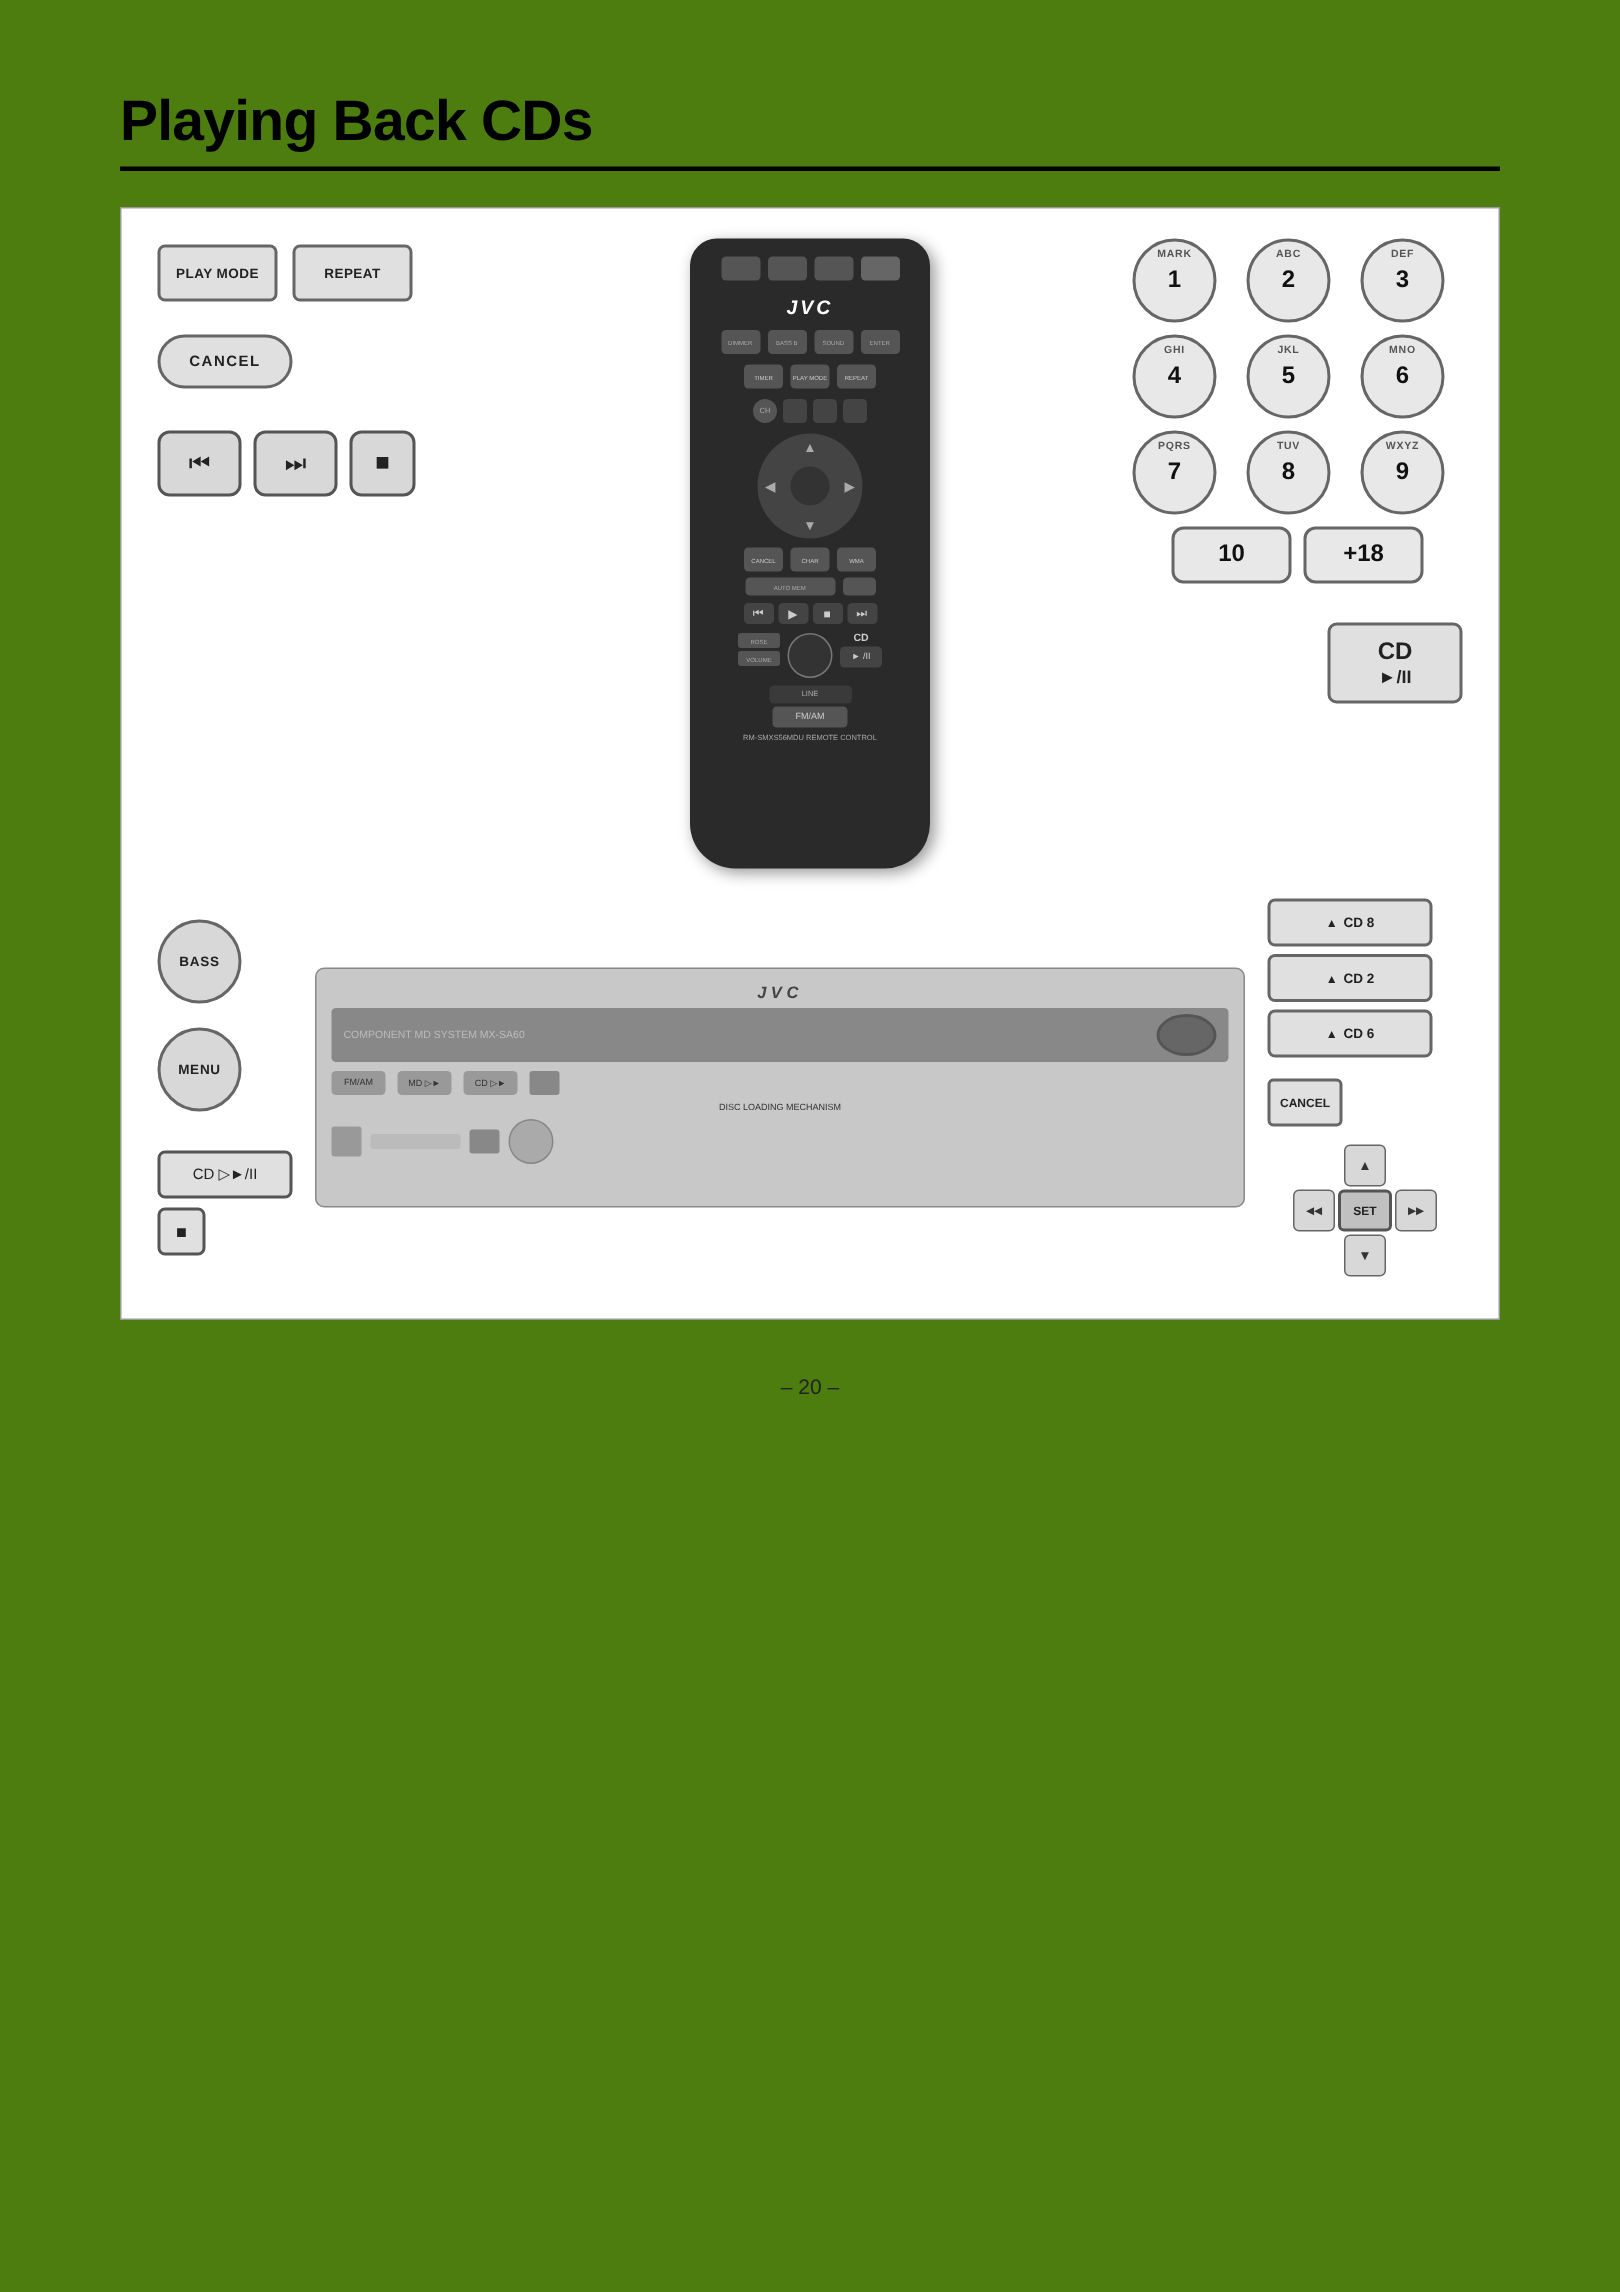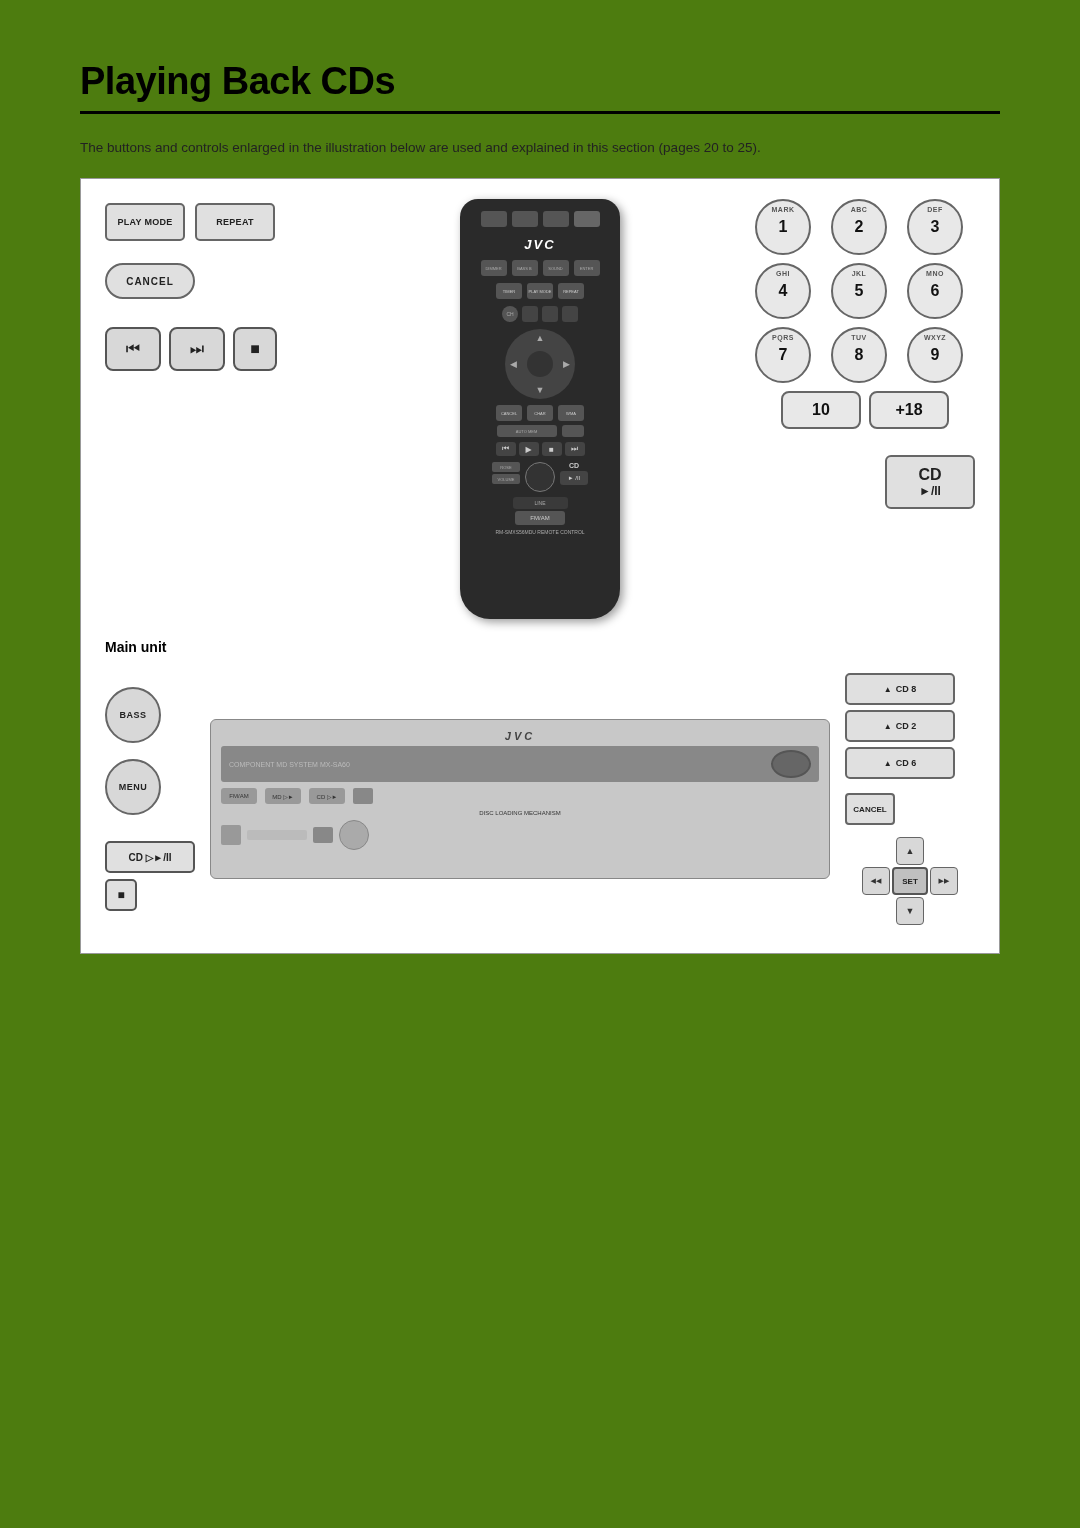--- a/index.html
+++ b/index.html
@@ -497,21 +497,21 @@
     .unit-cd-play-btn {
       width: 90px;
       height: 32px;
       border: 2px solid #555;
       background: #e0e0e0;
       border-radius: 5px;
       display: flex;
       align-items: center;
       justify-content: center;
       font-size: 10px;
-      font-weight: 700;
+      font-weight: 400;
       color: #222;
       gap: 4px;
     }
 
     .unit-stop-btn {
       width: 32px;
       height: 32px;
       border: 2px solid #555;
       background: #e0e0e0;
       border-radius: 5px;
@@ -591,21 +591,20 @@
     }
   </style>
 </head>
 <body>
 
 <div class="page-container">
 
   <h1 class="page-title">Playing Back CDs</h1>
   <div class="title-underline"></div>
 
-  <p class="intro-text">The buttons and controls enlarged in the illustration below are used and explained in this section (pages 20 to 25).</p>
 
   <div class="diagram-box">
 
 
     <div class="remote-full-section">
 
       <div class="remote-left">
 
 
         <div class="play-repeat-row">
@@ -779,21 +778,20 @@
             <div class="cd-play-btn">
               <span>►/II</span>
             </div>
           </div>
         </div>
       </div>
 
     </div>
 
     <div class="main-unit-section">
-      <div class="section-label">Main unit</div>
 
       <div class="unit-diagram">
 
         <div class="unit-left-controls">
           <div class="unit-btn-round">BASS</div>
           <div class="unit-btn-round">MENU</div>
 
           <div style="margin-top: 10px;">
             <div class="unit-cd-play-btn">
               <span>CD ▷►/II</span>
@@ -868,14 +866,15 @@
             </div>
           </div>
 
         </div>
 
       </div>
     </div>
 
   </div>
 
+  <div class="page-number">– 20 –</div>
 
 </div>
 
 </body></html>

